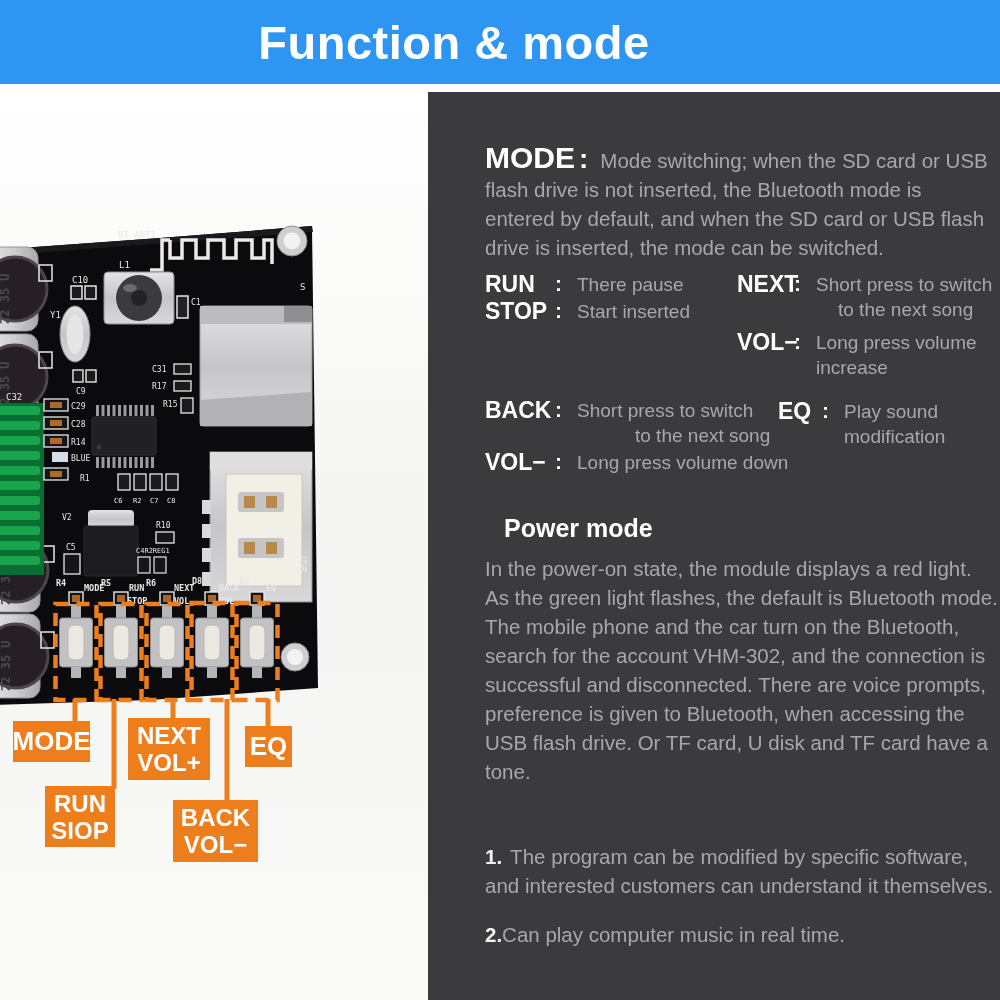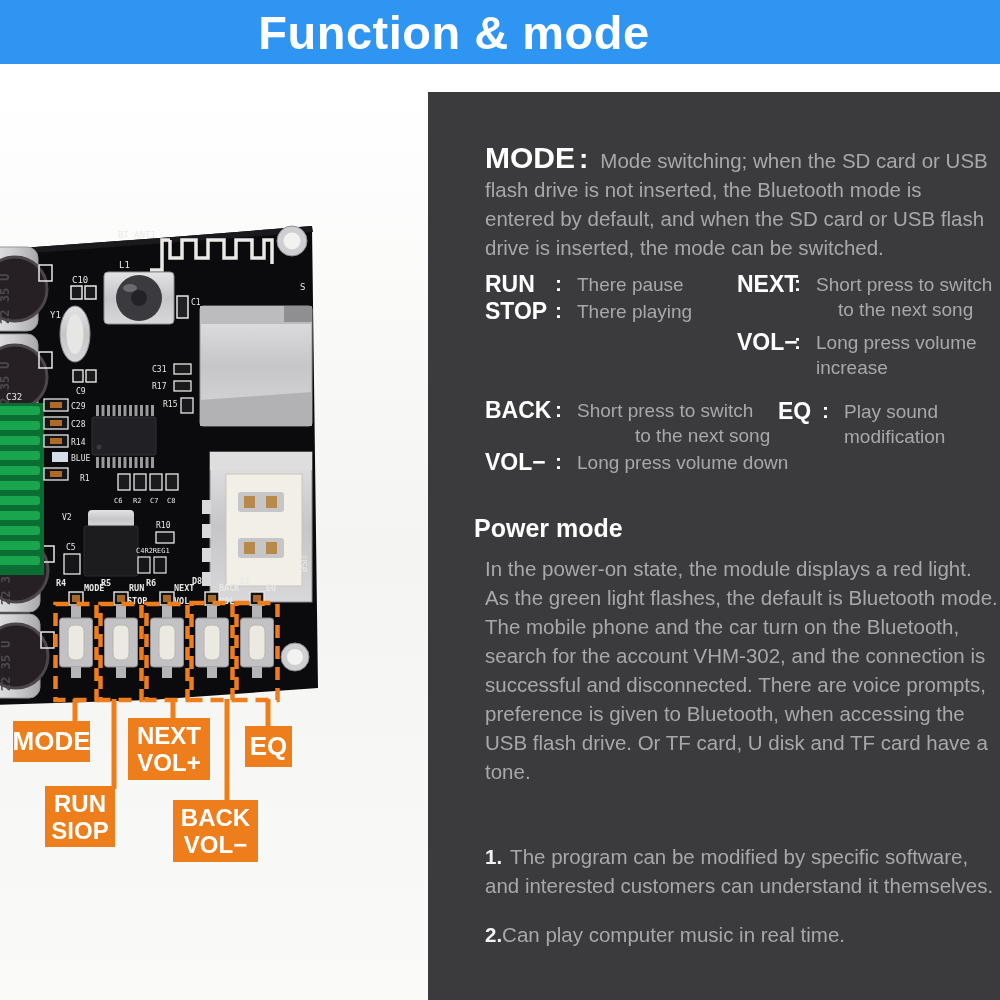--- a/index.html
+++ b/index.html
@@ -2,21 +2,21 @@
 <html><head>
 <meta charset="utf-8">
 <style>
   html,body{margin:0;padding:0;}
   body{
     width:1000px;height:1000px;position:relative;overflow:hidden;
     background:#ffffff;font-family:"Liberation Sans",sans-serif;
     -webkit-font-smoothing:antialiased;
   }
   
-  .hdr{position:absolute;left:0;top:0;width:1000px;height:64px;background:#2E96F2;
+  .hdr{position:absolute;left:0;top:0;width:1000px;height:84px;background:#2E96F2;
        display:flex;align-items:center;justify-content:center;}
   .hdr .title{color:#fff;font-size:47px;font-weight:700;letter-spacing:.5px;margin-right:92px;}
   
   .photo-bg{position:absolute;left:0;top:92px;width:428px;height:908px;
             background:linear-gradient(180deg,#ffffff 0%,#f4f4f2 50%,#fafaf9 100%);}
   .board-svg{position:absolute;left:0;top:92px;}
   
   .callout{position:absolute;background:#EE7D1B;color:#fff;font-weight:700;
            display:flex;flex-direction:column;align-items:center;justify-content:center;
            text-align:center;}
@@ -369,21 +369,21 @@
 
   <div class="entry" style="left:57px;top:180px;">
     <div class="row wt">
       <span class="term">RUN</span>
       <span class="colon">:</span>
       <span class="desc">There pause</span>
     </div>
     <div class="row wt">
       <span class="term">STOP</span>
       <span class="colon">:</span>
-      <span class="desc">There playing</span>
+      <span class="desc">Start inserted</span>
     </div>
   </div>
 
   <div class="entry" style="left:309px;top:180px;">
     <div class="row nt">
       <span class="term">NEXT</span>
       <span class="colon">:</span>
       <span class="desc hang-sm">Short press to switch
 to the next song</span>
     </div>
@@ -411,18 +411,18 @@
 
   <div class="entry" style="left:350px;top:307px;">
     <div class="row">
       <span class="term" style="width:44px;">EQ</span>
       <span class="colon">:</span>
       <span class="desc">Play sound
 modification</span>
     </div>
   </div>
 
-  <div class="sect-h" style="left:46px;top:422px;">Power mode</div>
+  <div class="sect-h" style="left:76px;top:422px;">Power mode</div>
   <div class="body-p" style="left:57px;top:462px;width:515px;">In the power-on state, the module displays a red light. As the green light flashes, the default is Bluetooth mode. The mobile phone and the car turn on the Bluetooth, search for the account VHM-302, and the connection is successful and disconnected. There are voice prompts, preference is given to Bluetooth, when accessing the USB flash drive. Or TF card, U disk and TF card have a tone.</div>
 
   <p class="body-p" style="left:57px;top:750px;width:518px;margin:0;"><span class="num sp">1.</span><span>The program can be modified by specific software, and interested customers can understand it themselves.</span></p>
   <p class="body-p" style="left:57px;top:828px;width:518px;margin:0;"><span class="num">2.</span><span>Can play computer music in real time.</span></p>
 </div>
 
 </body></html>

